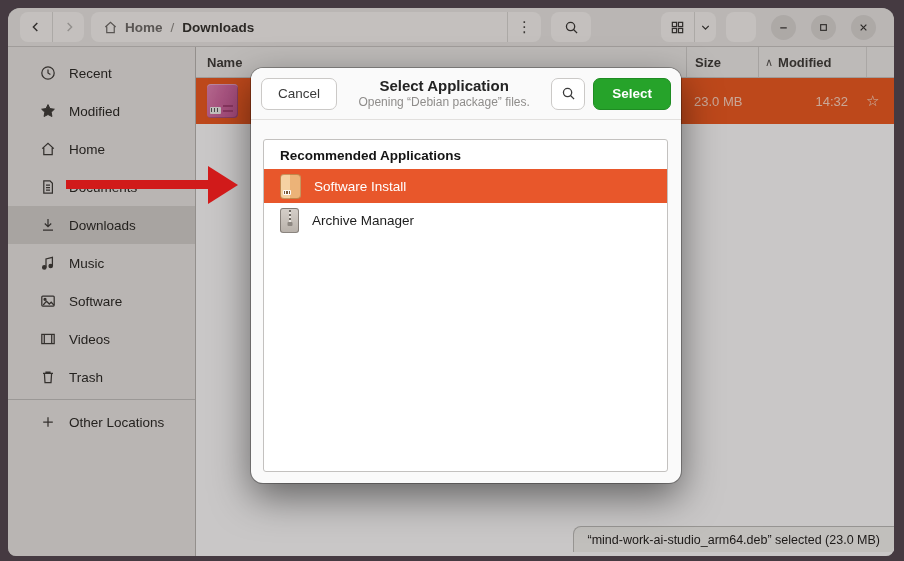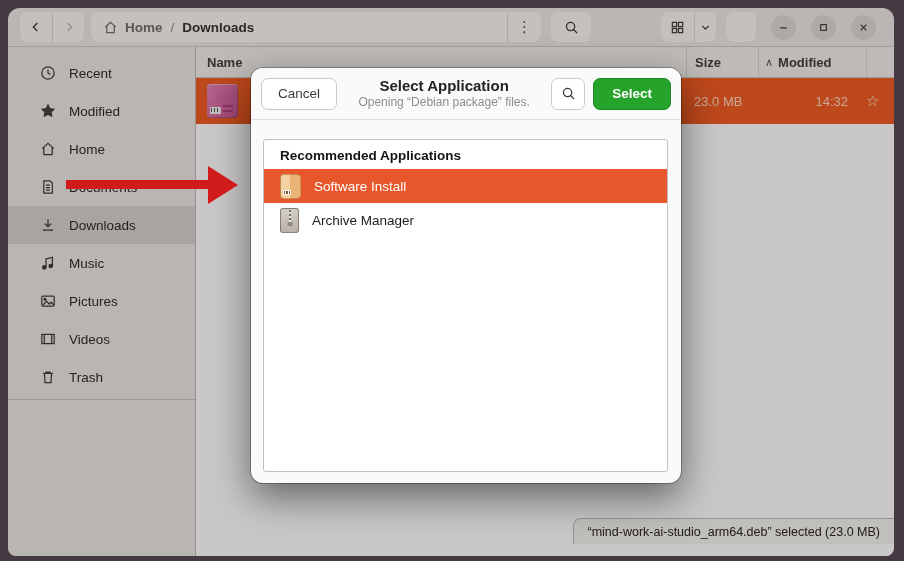--- a/index.html
+++ b/index.html
@@ -79,21 +79,21 @@
   }
   .deb-icon .label {
     position:absolute; left:3px; bottom:4px; width:11px; height:7px; background:#f4f2ef; border-radius:1px;
     background-image:repeating-linear-gradient(90deg,#5a5a5a 0 1px,transparent 1px 3px);
     background-size:8px 4px; background-position:1px 1px; background-repeat:no-repeat;
   }
   .deb-icon .l1,.deb-icon .l2 { position:absolute; right:5px; width:10px; height:2px; background:#aa4378; }
   .deb-icon .l1 { bottom:11px; } .deb-icon .l2 { bottom:6px; }
   
   .statusbar {
-    position:absolute; right:0; bottom:12px; height:26px; padding:0 14px;
+    position:absolute; right:0; bottom:4px; height:26px; padding:0 14px;
     background:#f3f1ee; border-top:1px solid rgba(0,0,0,.22); border-left:1px solid rgba(0,0,0,.22);
     border-radius:8px 0 0 0; display:flex; align-items:center;
     font-size:12.5px; color:#262422; z-index:5; white-space:nowrap;
   }
   
   .dim { position:absolute; inset:0; background:rgba(10,7,5,.21); z-index:20; }
   
   .dialog {
     position:absolute; left:238px; top:68px; width:430px; height:415px;
     background:#fafafa; border-radius:12px; z-index:30;
@@ -303,40 +303,48 @@
         <span>Music</span>
       </div>
       <div class="side-item">
         <span>
             <svg width="16" height="16" viewBox="0 0 16 16" fill="none" stroke-width="1.25">
               <rect x="1.8" y="3" width="12.4" height="10" rx="1"></rect>
               <circle cx="5" cy="6.3" r="1" fill="#403d3a"></circle>
               <path d="M3.2 12l3.3-3.8 2.8 2.8 1.9-1.9 2.6 2.9"></path>
             </svg>
           </span>
-        <span>Pictures</span>
+        <span>Software</span>
       </div>
       <div class="side-item">
         <span>
             <svg width="16" height="16" viewBox="0 0 16 16" fill="none" stroke-width="1.25">
               <rect x="1.8" y="3.4" width="12.4" height="9.2"></rect>
               <path d="M4.3 3.4v9.2M11.7 3.4v9.2"></path>
             </svg>
           </span>
         <span>Videos</span>
       </div>
       <div class="side-item">
         <span>
             <svg width="16" height="16" viewBox="0 0 16 16" fill="none" stroke-width="1.25">
               <path d="M3 4.4h10M6 4.4V3h4v1.4M4.4 4.4l.6 9.2h6l.6-9.2"></path>
             </svg>
           </span>
         <span>Trash</span>
       </div>
       <div class="side-sep"></div>
+      <div class="side-item">
+        <span>
+            <svg width="16" height="16" viewBox="0 0 16 16" fill="none" stroke-width="1.25">
+              <path d="M8 3.2v9.6M3.2 8h9.6"></path>
+            </svg>
+          </span>
+        <span>Other Locations</span>
+      </div>
     </div>
 
     <div class="main">
       <div class="list-header">
         <div class="col-name">Name</div>
         <div class="col-size">Size</div>
         <div class="col-mod">
           <span class="sort-ind">∧</span>
           <span>Modified</span>
         </div>

